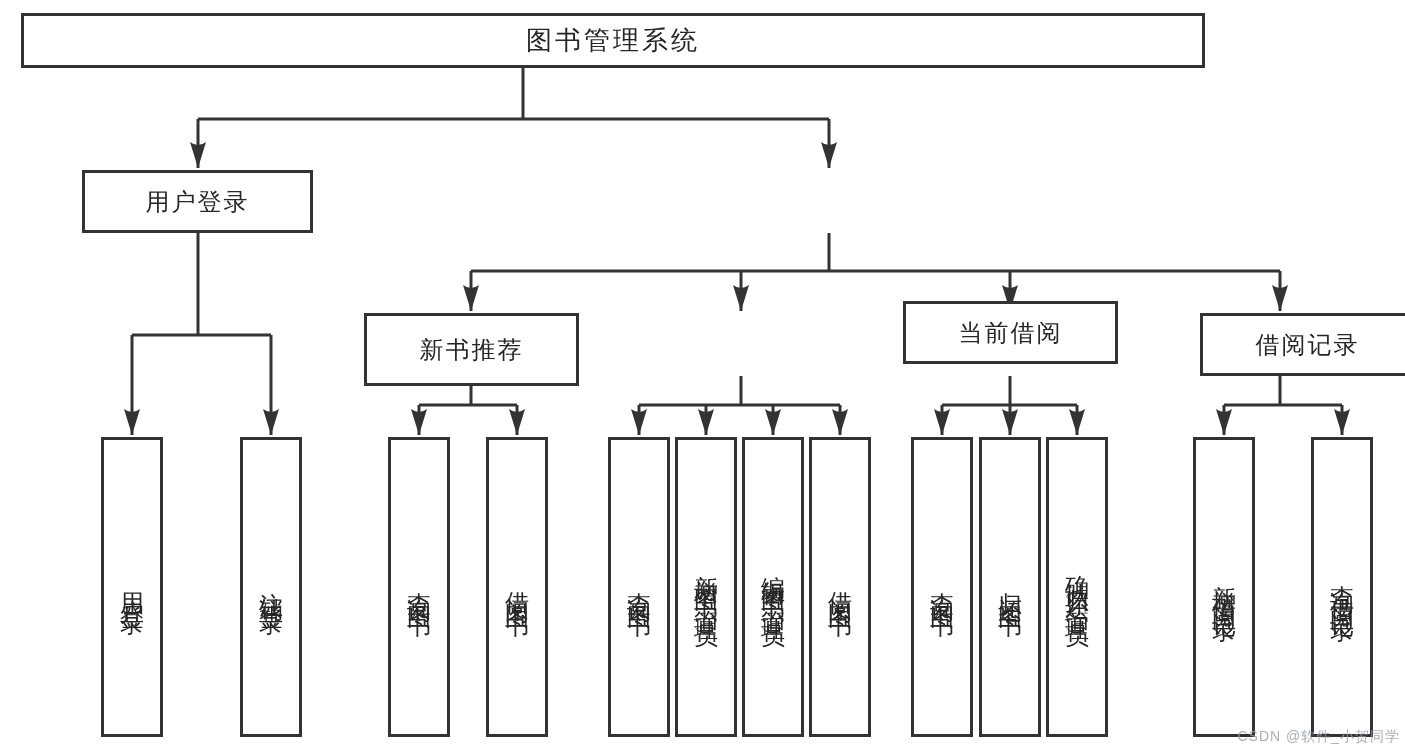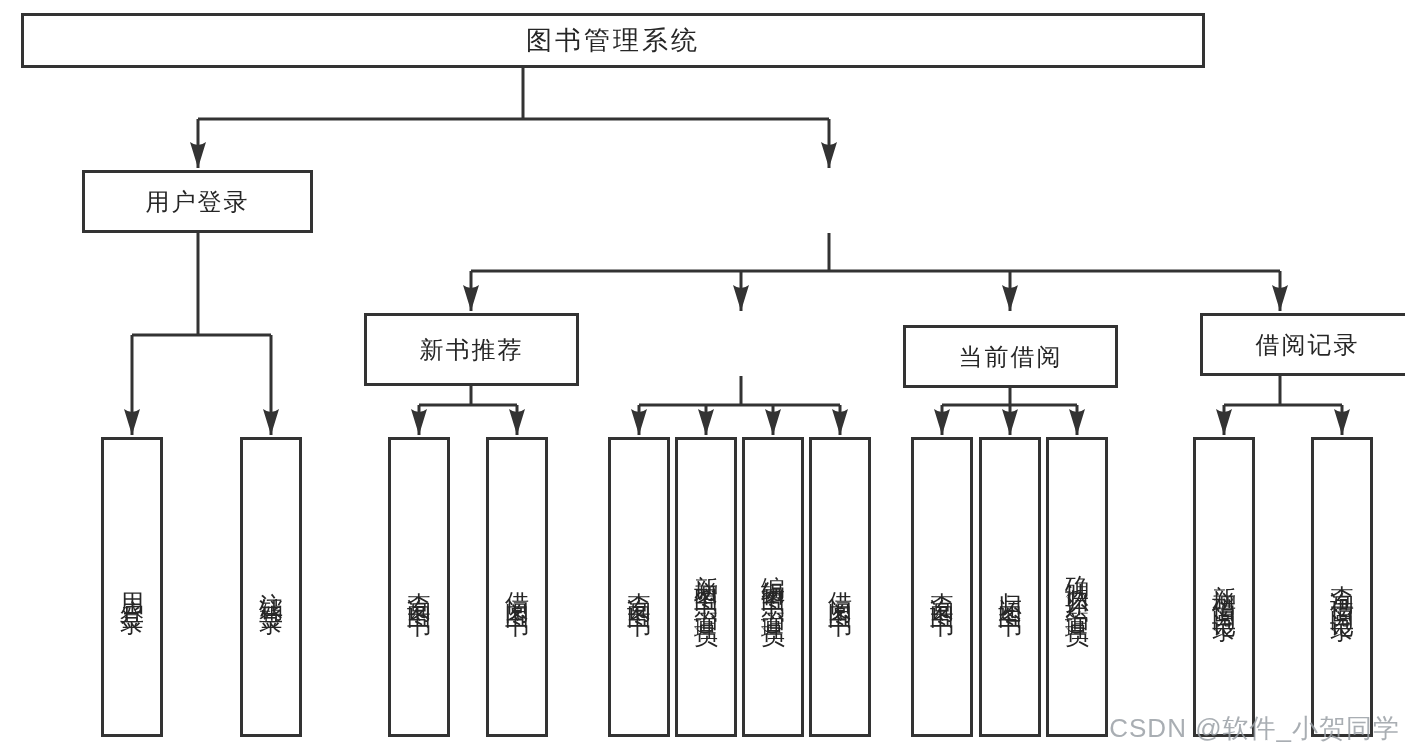--- a/index.html
+++ b/index.html
@@ -35,21 +35,21 @@
     text-orientation: mixed;
     font-size: 24px;
     line-height: 1;
     letter-spacing: 7px;
     white-space: nowrap;
   }
   .watermark {
     position: absolute;
     right: 5px;
     bottom: 1px;
-    font-size: 26px;
+    font-size: 14px;
     letter-spacing: 1px;
     color: rgba(154, 160, 166, 0.85);
     z-index: 6;
     white-space: nowrap;
   }
 </style>
 </head>
 <body>
 
 <div class="stage">
@@ -103,21 +103,21 @@
     <span>图书管理系统</span>
   </div>
 
   <div class="node hbox" style="left:82px; top:170px; width:231px; height:63px;">
     <span>用户登录</span>
   </div>
 
   <div class="node hbox" style="left:364px; top:313px; width:215px; height:73px;">
     <span>新书推荐</span>
   </div>
-  <div class="node hbox" style="left:903px; top:325px; width:215px; height:63px;">
+  <div class="node hbox" style="left:903px; top:301px; width:215px; height:63px;">
     <span>当前借阅</span>
   </div>
   <div class="node hbox" style="left:1200px; top:313px; width:215px; height:63px;">
     <span>借阅记录</span>
   </div>
 
   <div class="node vbox" style="left:101px; top:437px; width:62px; height:300px;">
     <span>用户登录</span>
   </div>
   <div class="node vbox" style="left:240px; top:437px; width:62px; height:300px;">

